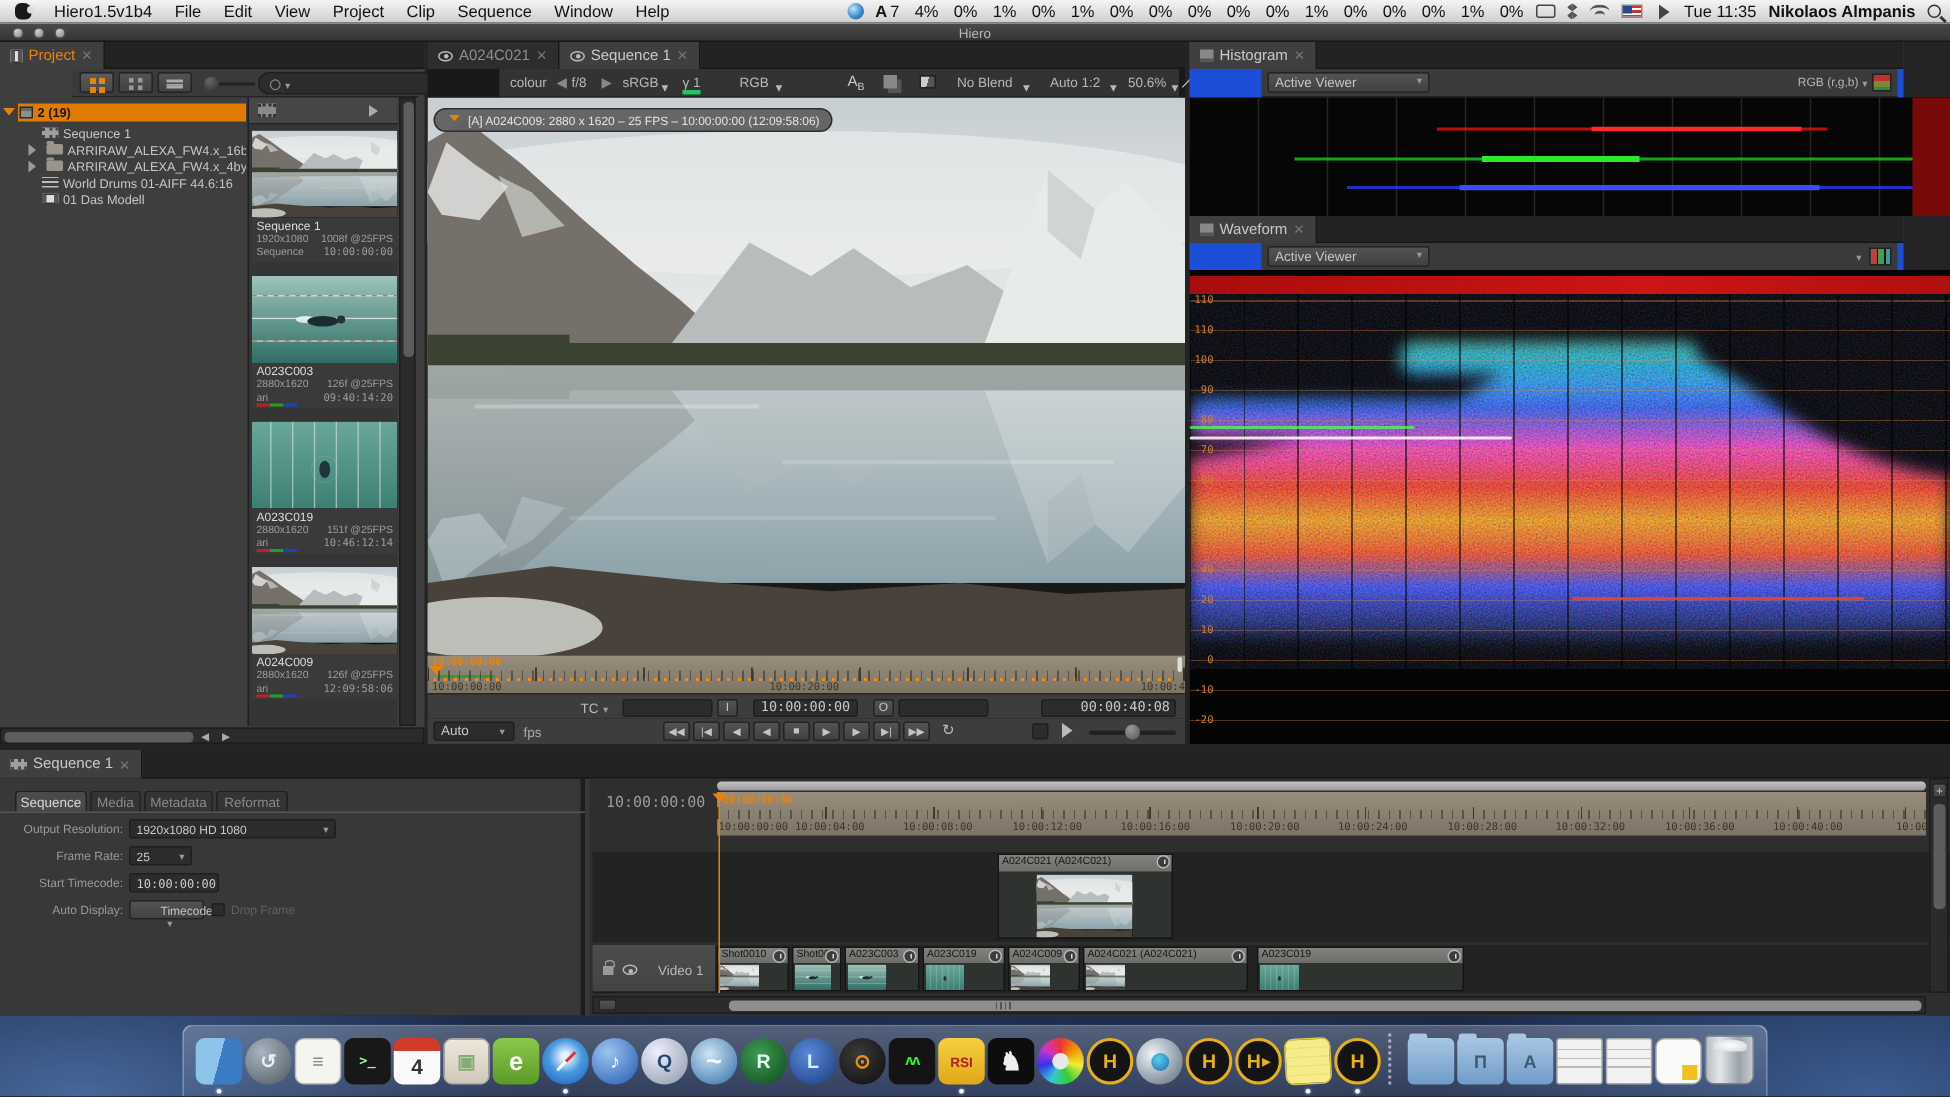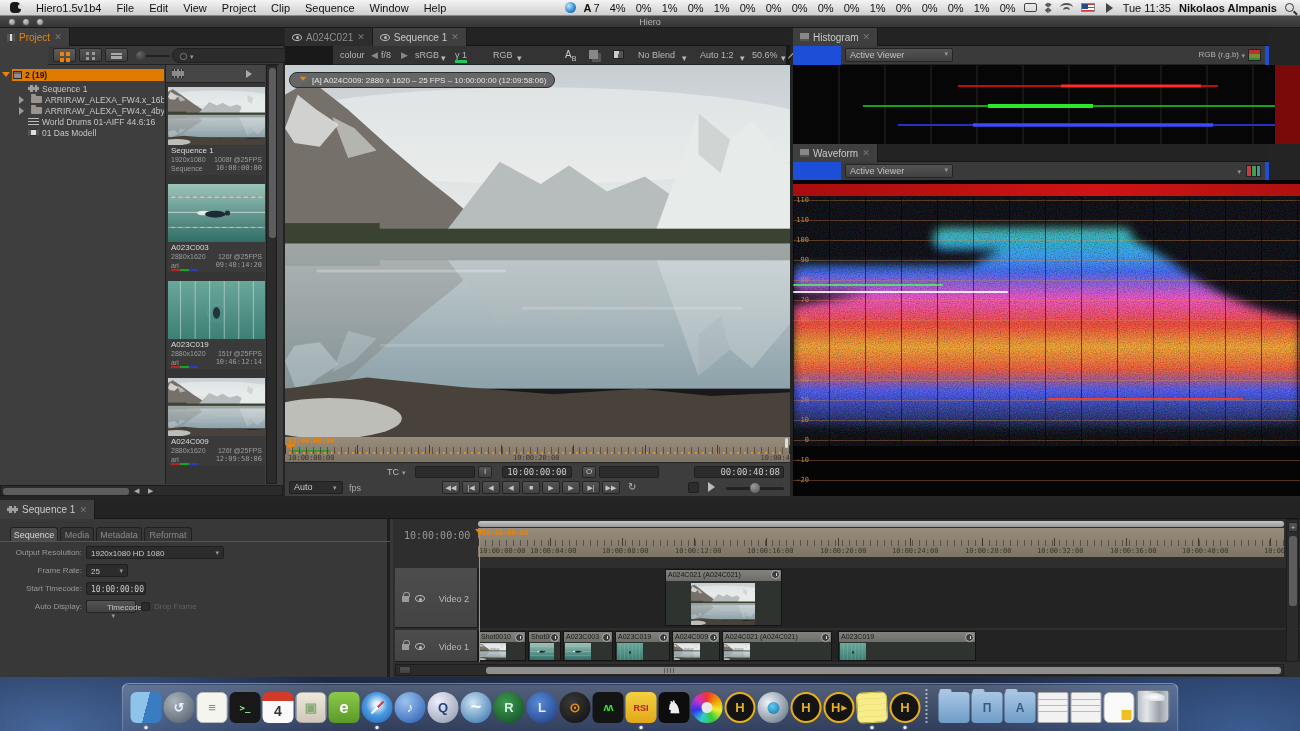--- a/index.html
+++ b/index.html
@@ -683,25 +683,20 @@
           <span class="rlabel mono" style="left:342px;top:19px">10:00:20:00</span>
           <span class="rlabel mono" style="left:414px;top:19px">10:00:24:00</span>
           <span class="rlabel mono" style="left:487px;top:19px">10:00:28:00</span>
           <span class="rlabel mono" style="left:559px;top:19px">10:00:32:00</span>
           <span class="rlabel mono" style="left:632px;top:19px">10:00:36:00</span>
           <span class="rlabel mono" style="left:704px;top:19px">10:00:40:00</span>
           <span class="rlabel mono" style="left:786px;top:19px">10:00</span>
         </div>
 
         <div class="abs" style="left:2px;top:49px;width:905px;height:60px;background:#232323">
-          <div class="trackhdr" style="height:60px">
-            <span class="lock" style="left:7px;top:28px"></span>
-            <span class="eye" style="position:absolute;left:20px;top:27px"></span>
-            <span class="tname" style="top:26px">Video 2</span>
-          </div>
           <div class="clip" style="left:270px;top:1px;width:117px;height:57px">
             <div class="cliphdr" style="height:11px">A024C021 (A024C021)</div>
             <span class="clk" style="right:1px;top:0"></span>
             <svg class="cthumb" style="left:25px;top:13px" width="64" height="42" viewBox="0 0 320 200" preserveAspectRatio="none">
                 <use href="#lakeG"></use>
               </svg>
           </div>
         </div>
 
         <div class="abs" style="left:2px;top:111px;width:905px;height:32px;background:#232323">

